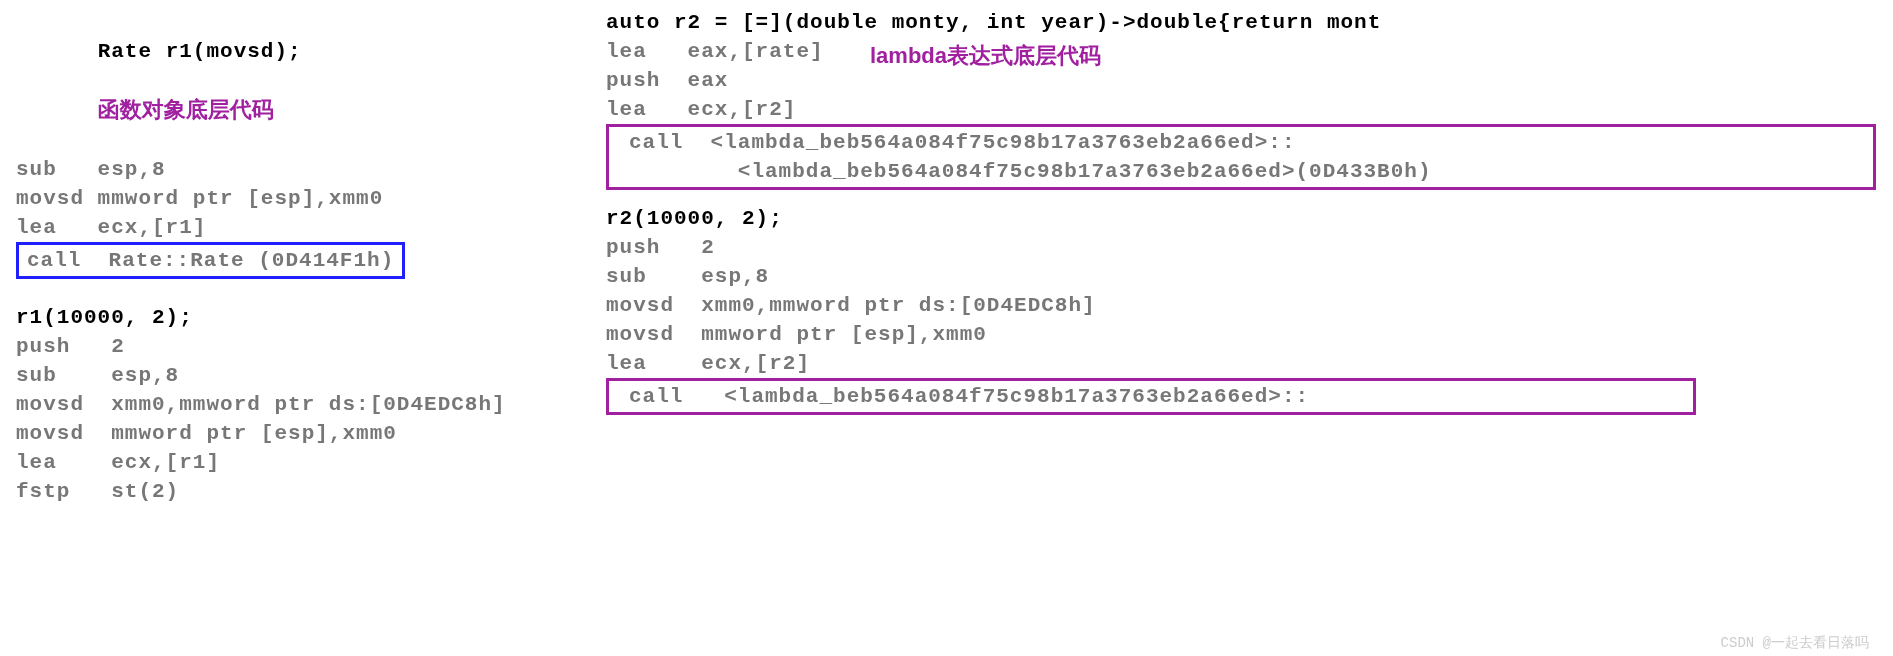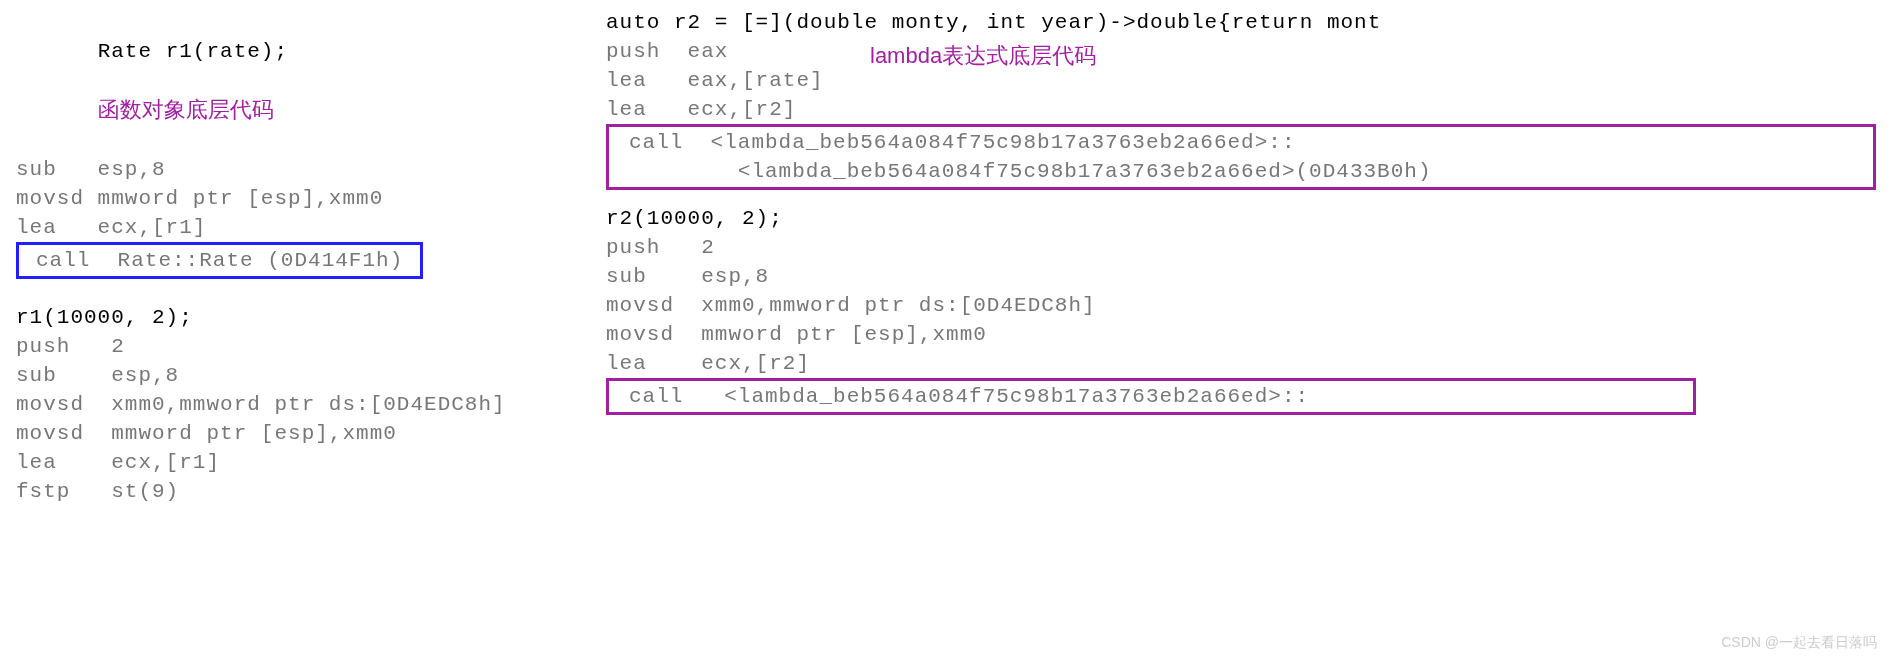--- a/index.html
+++ b/index.html
@@ -14,20 +14,21 @@
   .page {
     width: 1893px;
     height: 656px;
     position: relative;
     box-sizing: border-box;
     padding: 8px 0 0 16px;
     display: flex;
   }
   .col {
     flex: 0 0 auto;
+    font-weight: bold;
   }
   .col-left {
     width: 590px;
     position: relative;
   }
   .col-right {
     width: 1280px;
     position: relative;
   }
   .code-line {
@@ -38,74 +39,74 @@
     color: #000;
   }
   .annot {
     color: #a020a0;
     font-family: "Microsoft YaHei", sans-serif;
     font-size: 22px;
     letter-spacing: 0;
   }
   .box-blue {
     border: 3px solid #2020ff;
-    padding: 1px 17px;
+    padding: 1px 8px;
     display: inline-block;
     box-sizing: border-box;
   }
   .box-purple {
     border: 3px solid #a020a0;
     padding: 1px 20px;
     display: inline-block;
     box-sizing: border-box;
   }
   .watermark {
     position: absolute;
     bottom: 4px;
-    right: 16px;
+    right: 24px;
     font-size: 14px;
     color: #ccc;
-    font-family: Liberation Sans, sans-serif;
+    font-family: Liberation Mono, monospace;
     letter-spacing: 0;
   }
 </style>
 </head>
 <body>
 
 <div class="page">
 
   <div class="col col-left">
     <div class="code-line">
-      <span class="src">Rate r1(rate);</span>
+      <span class="src">Rate r1(movsd);</span>
       <span>&nbsp;</span>
       <span class="annot">函数对象底层代码</span>
     </div>
     <div class="code-line">sub   esp,8</div>
     <div class="code-line">movsd mmword ptr [esp],xmm0</div>
     <div class="code-line">lea   ecx,[r1]</div>
     <div class="box-blue">
       <div class="code-line">call  Rate::Rate (0D414F1h)</div>
     </div>
 
     <div style="height:24px"></div>
 
     <div class="code-line src">r1(10000, 2);</div>
     <div class="code-line">push   2</div>
     <div class="code-line">sub    esp,8</div>
     <div class="code-line">movsd  xmm0,mmword ptr ds:[0D4EDC8h]</div>
     <div class="code-line">movsd  mmword ptr [esp],xmm0</div>
     <div class="code-line">lea    ecx,[r1]</div>
-    <div class="code-line">fstp   st(9)</div>
+    <div class="code-line">fstp   st(2)</div>
   </div>
 
   <div class="col col-right">
     <div class="code-line src">auto r2 = [=](double monty, int year)-&gt;double{return mont</div>
     <div style="position:relative">
+      <div class="code-line">lea   eax,[rate]</div>
       <div class="code-line">push  eax</div>
-      <div class="code-line">lea   eax,[rate]</div>
       <div class="code-line">lea   ecx,[r2]</div>
       <span class="annot" style="position:absolute; left:264px; top:4px">lambda表达式底层代码</span>
     </div>
     <div class="box-purple" style="width:1270px">
       <div class="code-line">call  &lt;lambda_beb564a084f75c98b17a3763eb2a66ed&gt;::</div>
       <div class="code-line">        &lt;lambda_beb564a084f75c98b17a3763eb2a66ed&gt;(0D433B0h)</div>
     </div>
 
     <div class="code-line src" style="margin-top:14px">r2(10000, 2);</div>
     <div class="code-line">push   2</div>

